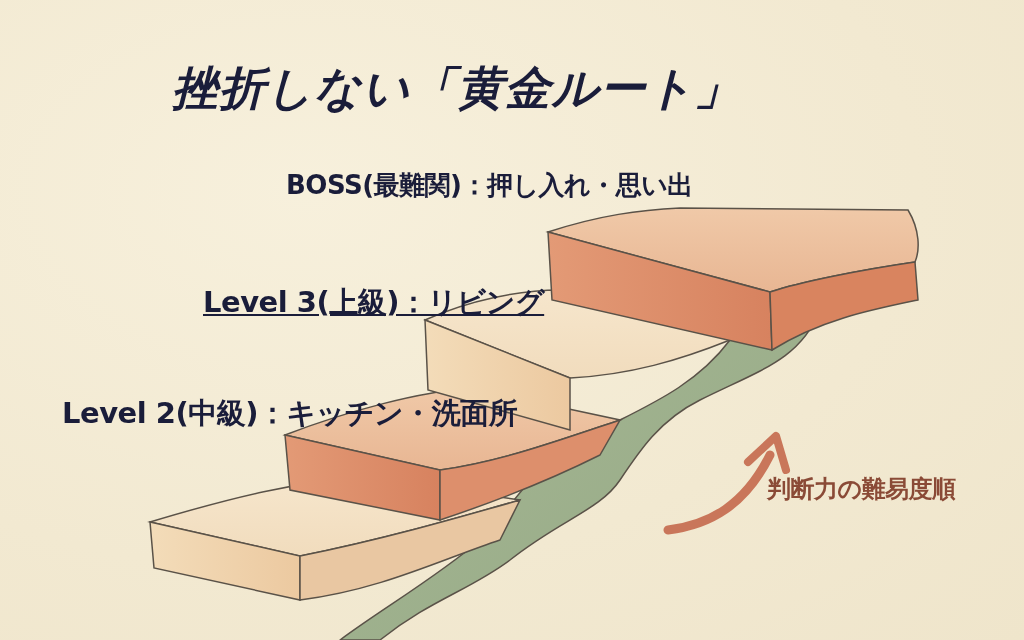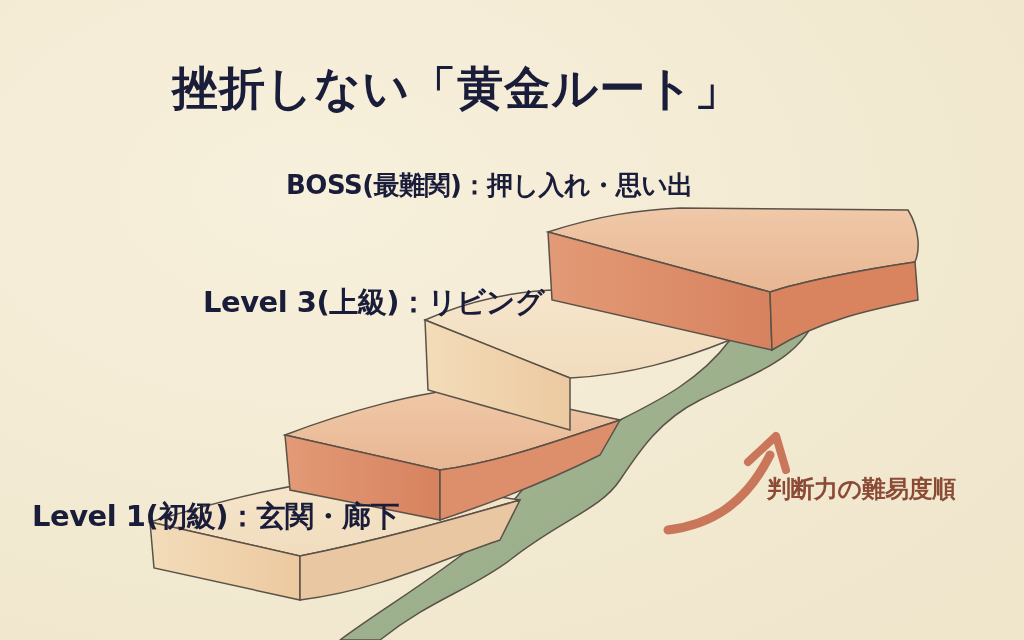--- a/index.html
+++ b/index.html
@@ -11,28 +11,28 @@
     }
     .canvas {
       position: absolute; inset: 0;
       background:
         radial-gradient(ellipse at 30% 30%, #f7f0dc 0%, #f2e9d1 60%, #efe5cb 100%);
     }
     svg.stairs { position: absolute; left: 0; top: 0; width: 1024px; height: 640px; }
     .title {
       position: absolute; left: 172px; top: 58px;
       font-size: 46px; font-weight: 700; color: #1a1d3a;
-      letter-spacing: 1px; white-space: nowrap;
+      letter-spacing: 1px; white-space: nowrap; font-style: italic;
     }
     .label {
       position: absolute; font-weight: 700; color: #1a1d3a;
       white-space: nowrap; font-size: 29px; letter-spacing: -0.5px;
     }
     .label.boss { left: 286px; top: 168px; font-size: 26px; }
-    .label.l3 { left: 203px; top: 283px; }
+    .label.l3 { left: 203px; top: 283px; text-decoration: underline; }
     .label.l2 { left: 62px; top: 394px; }
     .label.l1 { left: 32px; top: 497px; }
     .note {
       position: absolute; left: 767px; top: 473px;
       font-size: 24px; font-weight: 700; color: #8a4a36;
       white-space: nowrap; letter-spacing: -0.5px;
     }
   </style>
 </head>
 <body>
@@ -93,16 +93,16 @@
     <g>
       <path d="M668,530 C710,525 745,505 770,455" fill="none" stroke="#c9765a" stroke-width="9" stroke-linecap="round"></path>
       <path d="M748,462 L776,436 L786,470" fill="none" stroke="#c9765a" stroke-width="8" stroke-linecap="round" stroke-linejoin="round"></path>
     </g>
   </svg>
 
   <div class="title">挫折しない「黄金ルート」</div>
 
   <div class="label boss">BOSS(最難関)：押し入れ・思い出</div>
   <div class="label l3">Level 3(上級)：リビング</div>
-  <div class="label l1">Level 1(初級)：玄関・廊下</div>
+  <div class="label l2">Level 2(中級)：キッチン・洗面所</div>
 
   <div class="note">判断力の難易度順</div>
 </div>
 
 </body></html>

